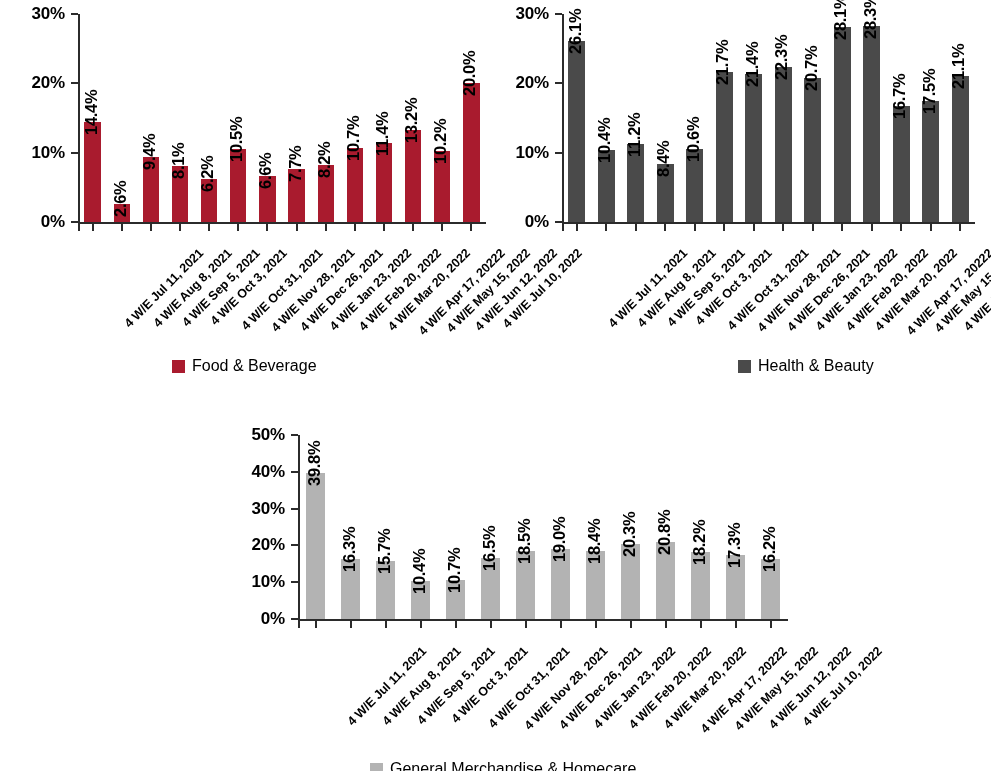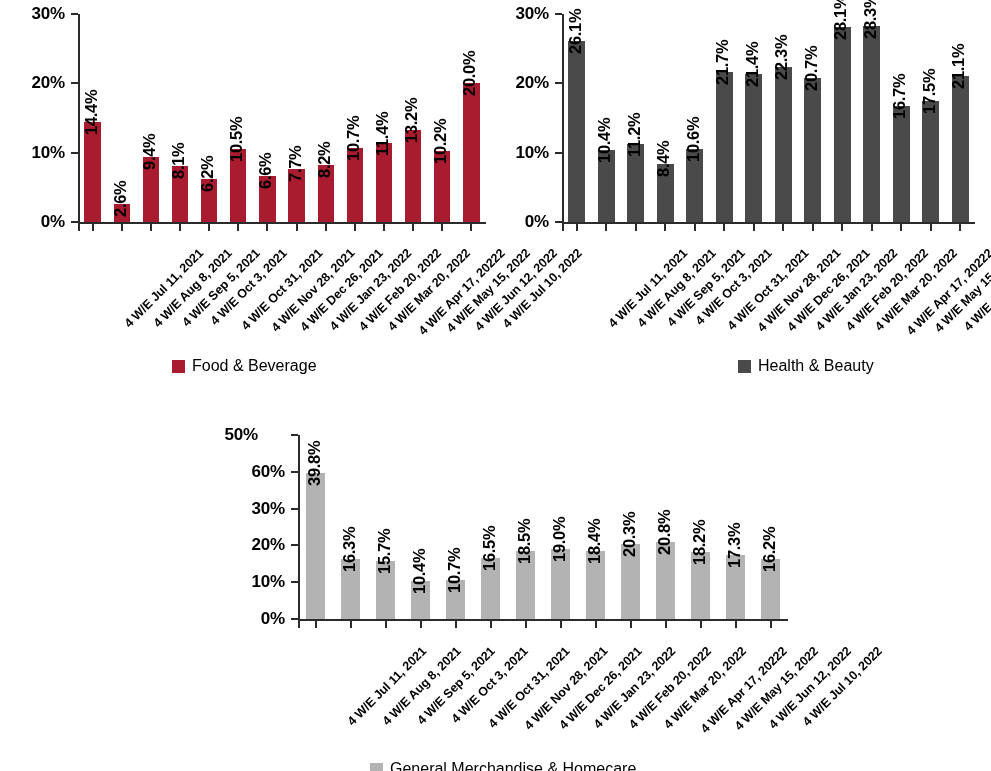--- a/index.html
+++ b/index.html
@@ -265,23 +265,23 @@
         <div class="axis-line-x" style="left: 0px; top: 184px; width: 490px;"></div>
         <div class="ytick-mark" style="left: -7px; top: 183px;"></div>
         <div class="ytick-label" style="top: 184px; right: 503px;">0%</div>
         <div class="ytick-mark" style="left: -7px; top: 146.2px;"></div>
         <div class="ytick-label" style="top: 147.2px; right: 503px;">10%</div>
         <div class="ytick-mark" style="left: -7px; top: 109.4px;"></div>
         <div class="ytick-label" style="top: 110.4px; right: 503px;">20%</div>
         <div class="ytick-mark" style="left: -7px; top: 72.6px;"></div>
         <div class="ytick-label" style="top: 73.6px; right: 503px;">30%</div>
         <div class="ytick-mark" style="left: -7px; top: 35.8px;"></div>
-        <div class="ytick-label" style="top: 36.8px; right: 503px;">60%</div>
+        <div class="ytick-label" style="top: 36.8px; right: 503px;">40%</div>
         <div class="ytick-mark" style="left: -7px; top: -1px;"></div>
-        <div class="ytick-label" style="top: 0px; right: 530px;">50%</div>
+        <div class="ytick-label" style="top: 0px; right: 503px;">50%</div>
         <div class="bar" style="left: 7.7px; width: 19.6px; height: 146.464px; bottom: 0px; background: rgb(179, 179, 179); top: 37.536px;"></div>
         <div class="bar-value" style="left: 25.5px; top: 31.536px;">39.8%</div>
         <div class="xtick-mark" style="left: 16.5px; top: 186px;"></div>
         <div class="bar" style="left: 42.7px; width: 19.6px; height: 59.984px; bottom: 0px; background: rgb(179, 179, 179); top: 124.016px;"></div>
         <div class="bar-value" style="left: 60.5px; top: 118.016px;">16.3%</div>
         <div class="xtick-mark" style="left: 51.5px; top: 186px;"></div>
         <div class="bar" style="left: 77.7px; width: 19.6px; height: 57.776px; bottom: 0px; background: rgb(179, 179, 179); top: 126.224px;"></div>
         <div class="bar-value" style="left: 95.5px; top: 120.224px;">15.7%</div>
         <div class="xtick-mark" style="left: 86.5px; top: 186px;"></div>
         <div class="bar" style="left: 112.7px; width: 19.6px; height: 38.272px; bottom: 0px; background: rgb(179, 179, 179); top: 145.728px;"></div>

